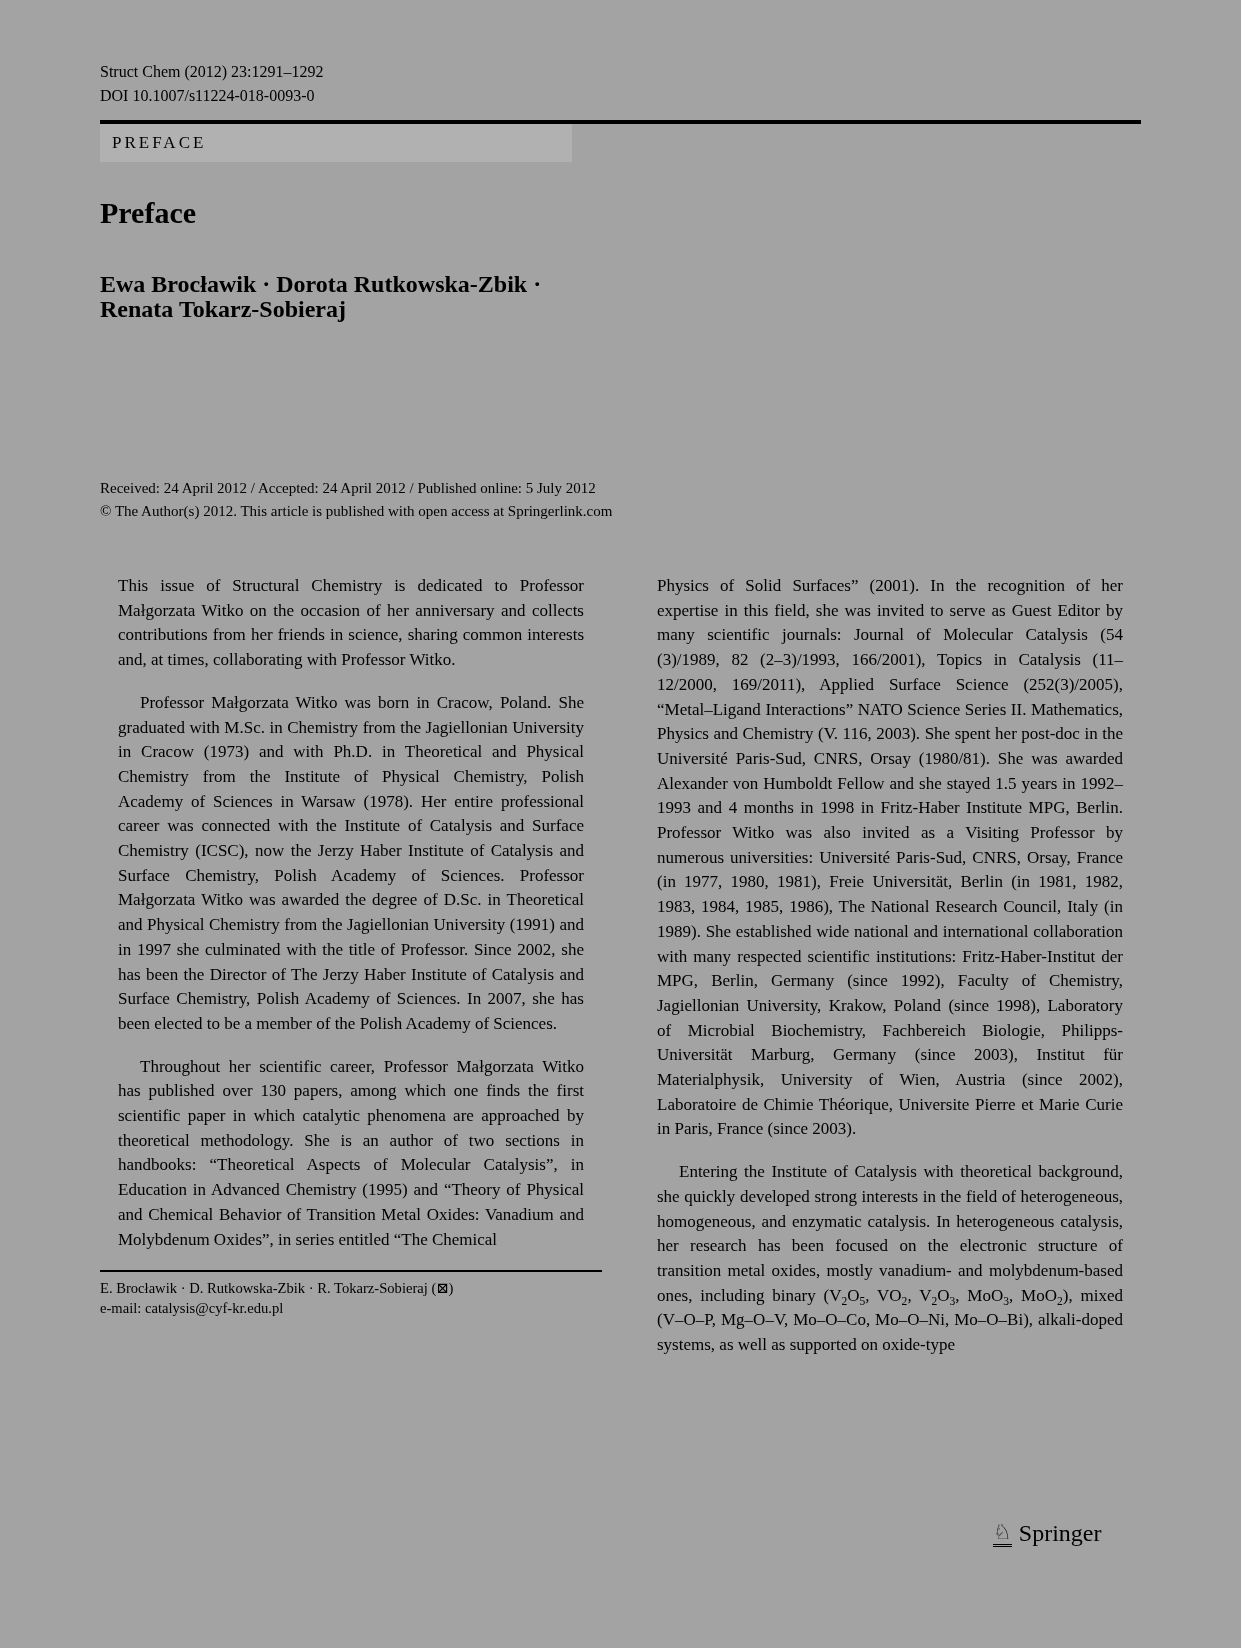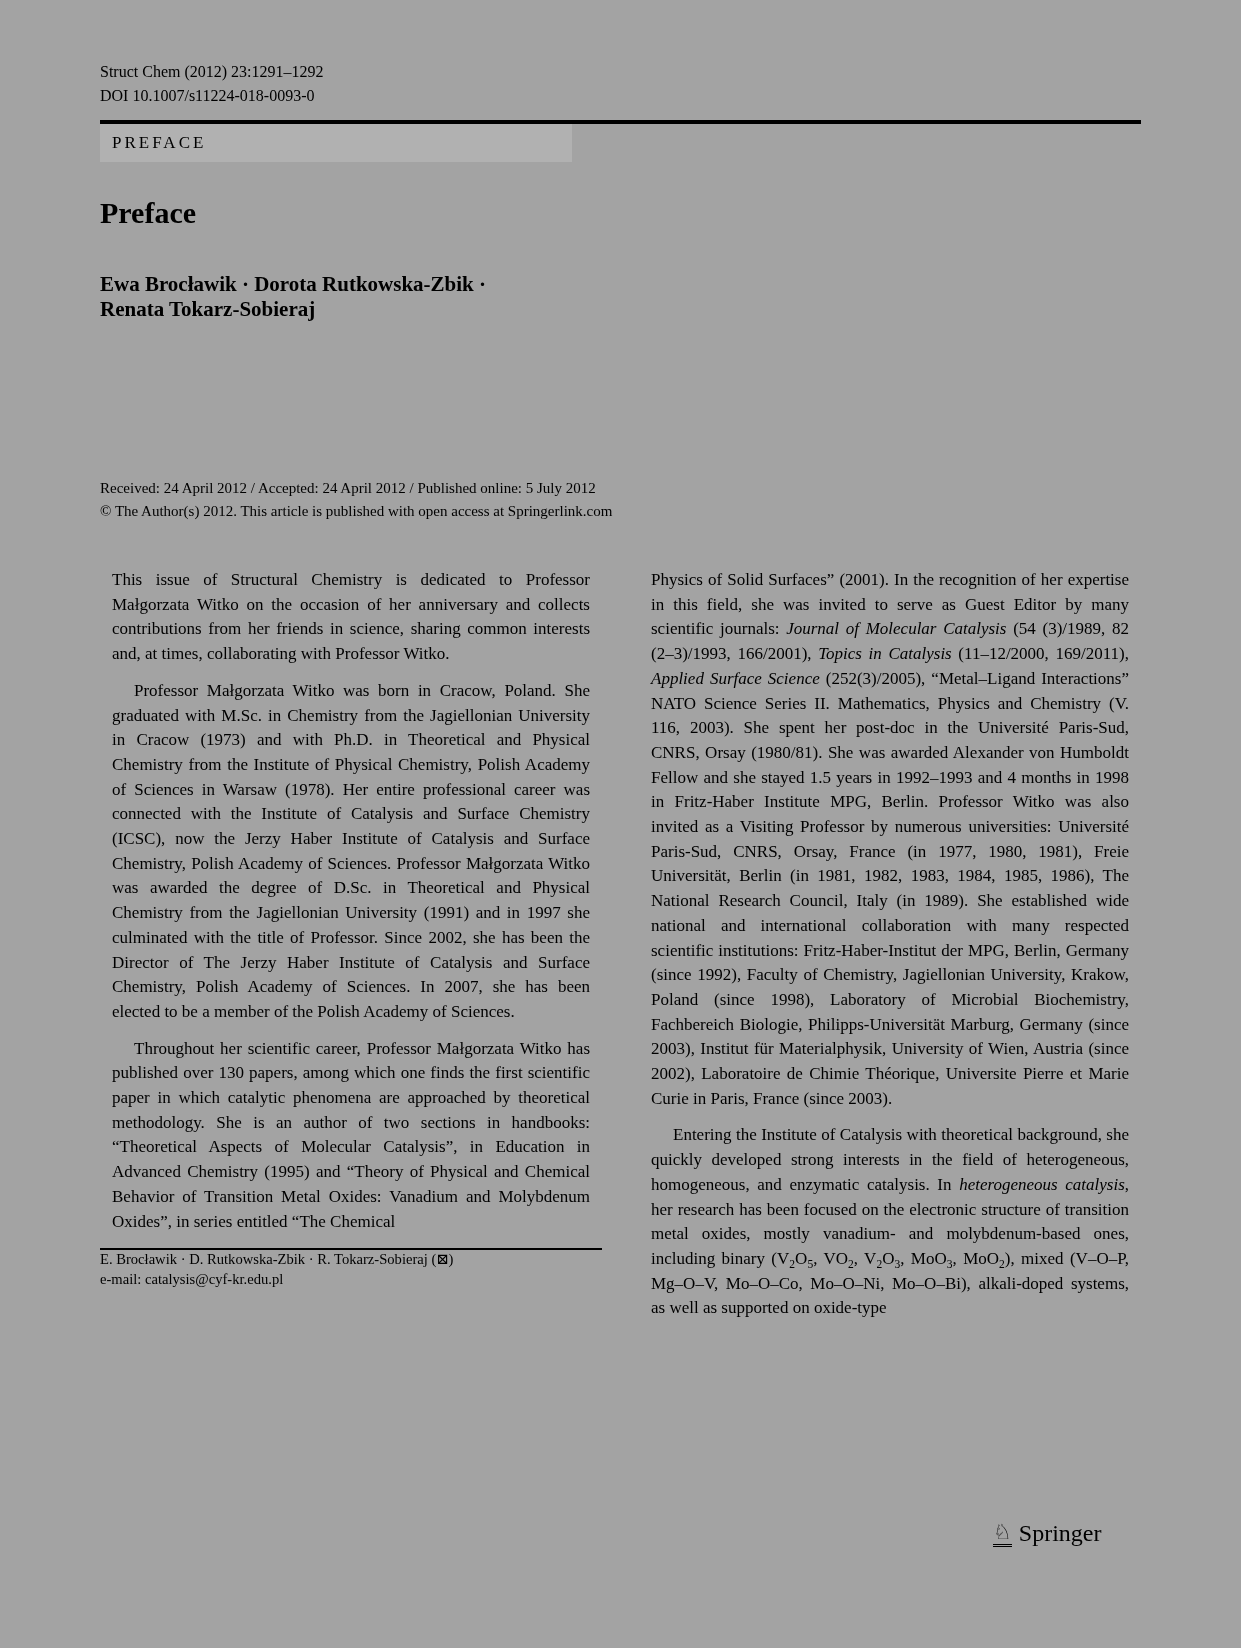--- a/index.html
+++ b/index.html
@@ -9,33 +9,33 @@
     margin:0 auto;overflow:hidden;
   }
   .hdr{position:absolute;left:100px;top:60px;font-size:16px;line-height:24px;}
   .rule{position:absolute;left:100px;top:120px;width:1041px;height:4px;background:#000;}
   .preface-box{
     position:absolute;left:100px;top:124px;width:472px;height:38px;
     background:#b1b1b1;display:flex;align-items:center;
   }
   .preface-box span{font-size:17px;letter-spacing:3px;padding-left:12px;}
   .title{position:absolute;left:100px;top:196px;font-size:30px;font-weight:bold;}
-  .authors{position:absolute;left:100px;top:272px;font-size:21px;font-weight:bold;line-height:25px;}
+  .authors{position:absolute;left:100px;top:272px;font-size:24px;font-weight:bold;line-height:25px;}
   .received{position:absolute;left:100px;top:477px;font-size:15px;line-height:22.5px;}
   .cols{position:absolute;left:100px;top:556px;width:1041px;display:flex;gap:37px;}
   .col{width:502px;}
   .body-p{
-    margin:12px;font-size:17px;line-height:24.7px;text-align:justify;
+    margin:18px;font-size:17px;line-height:24.7px;text-align:justify;
     text-justify:inter-word;
   }
   .body-p.ind{text-indent:22px;}
-  .it{font-style:italic;}
+  .it{}
   sub{font-size:68%;line-height:0;}
   .footnote{
-    margin-top:14px;border-top:2px solid #000;
+    margin-top:14px;border-top:2px solid #000;padding-top:7px;
     font-size:14.6px;line-height:19.8px;
   }
   .springer{
     position:absolute;left:993px;top:1520px;display:flex;align-items:flex-end;gap:7px;
     font-size:24px;
   }
   .horse{
     font-family:"DejaVu Sans",sans-serif;font-size:21px;line-height:1;
     border-bottom:3px double #000;padding-bottom:1px;
   }

